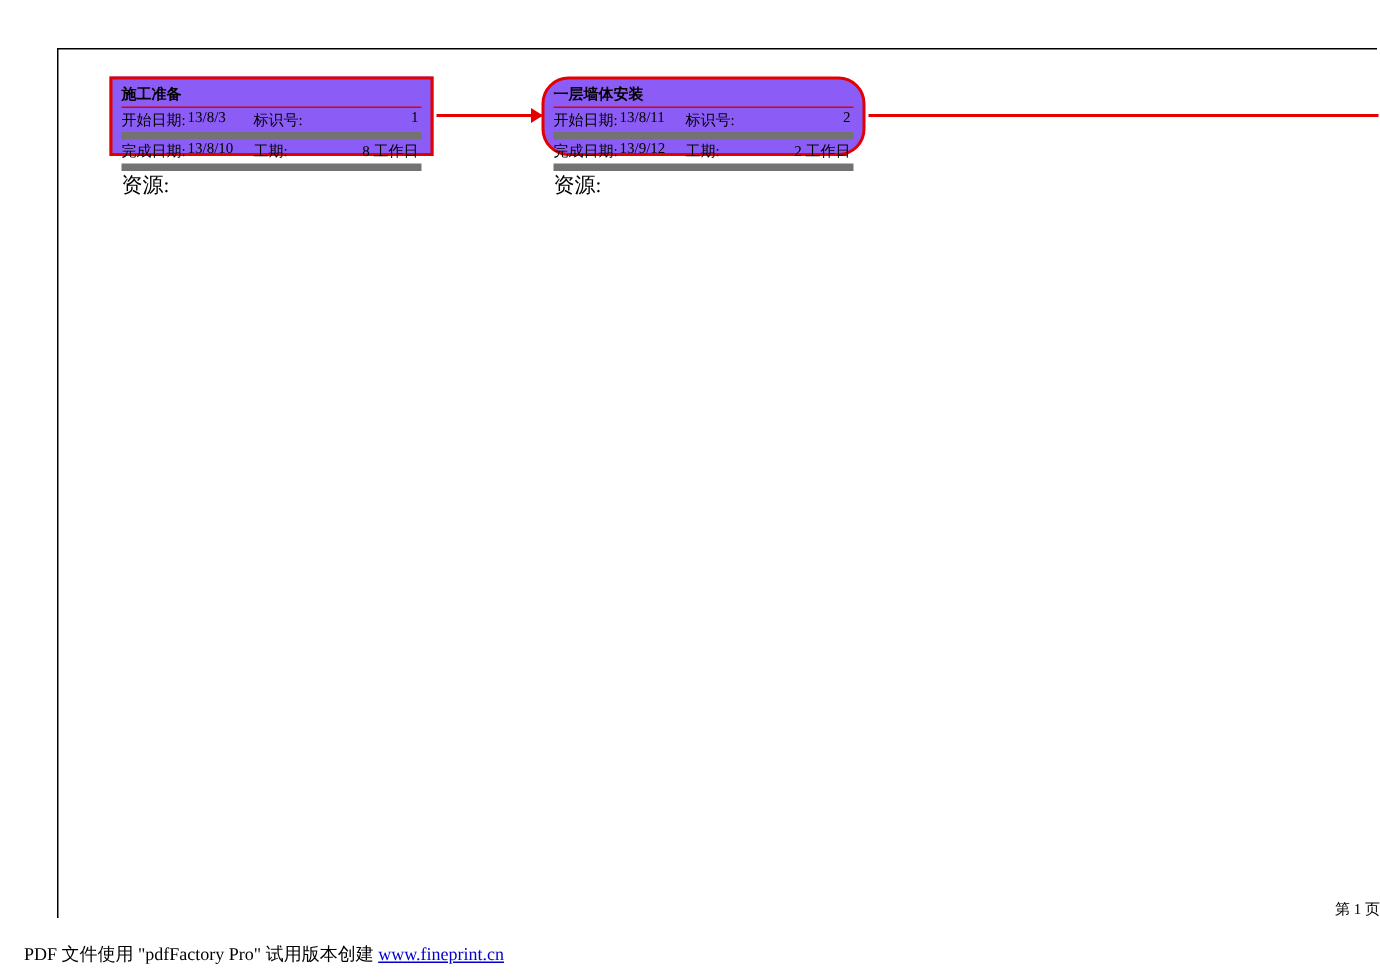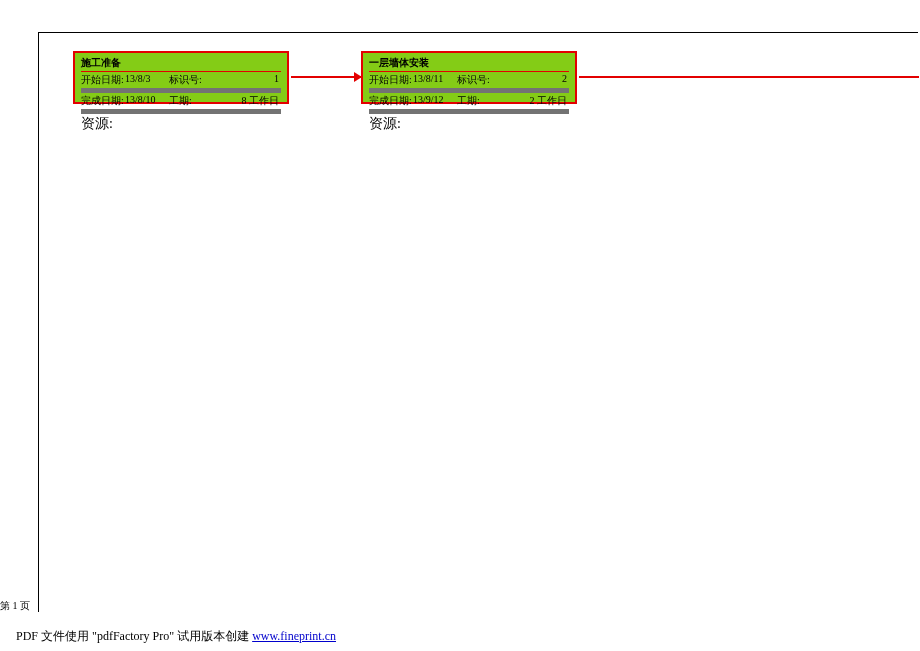--- a/index.html
+++ b/index.html
@@ -21,27 +21,27 @@
       border-left: 1px solid #000;
     }
     .drawing-area {
       position: relative;
       width: 100%;
       height: 100%;
     }
     .task-box {
       position: absolute;
       border: 2px solid #e30000;
-      background: #84cc16;
+      background: #8b5cf6;
       width: 216px;
       height: 53px;
       padding: 2px 6px 2px 6px;
     }
     .task-box.box1 { left: 34px; top: 18px; }
-    .task-box.box2 { left: 322px; top: 18px; }
+    .task-box.box2 { left: 322px; top: 18px; border-radius: 18px; }
     .task-title {
       font-weight: bold;
       font-size: 10px;
       border-bottom: 1px solid #e30000;
       padding: 1px 0 1px 0;
     }
     .task-row {
       display: flex;
       border-bottom: 5px solid #737373;
       padding: 1px 0;
@@ -78,21 +78,21 @@
       left: 540px;
       width: 340px;
       height: 2px;
       background: #e30000;
     }
     .page-number {
       position: absolute;
       bottom: 38px;
       left: 0;
       width: 920px;
-      text-align: left;
+      text-align: right;
       font-size: 10px;
     }
     .footer {
       position: absolute;
       bottom: 6px;
       left: 16px;
       font-size: 12px;
       font-family: "SimSun", "宋体", serif;
     }
     .footer a {

